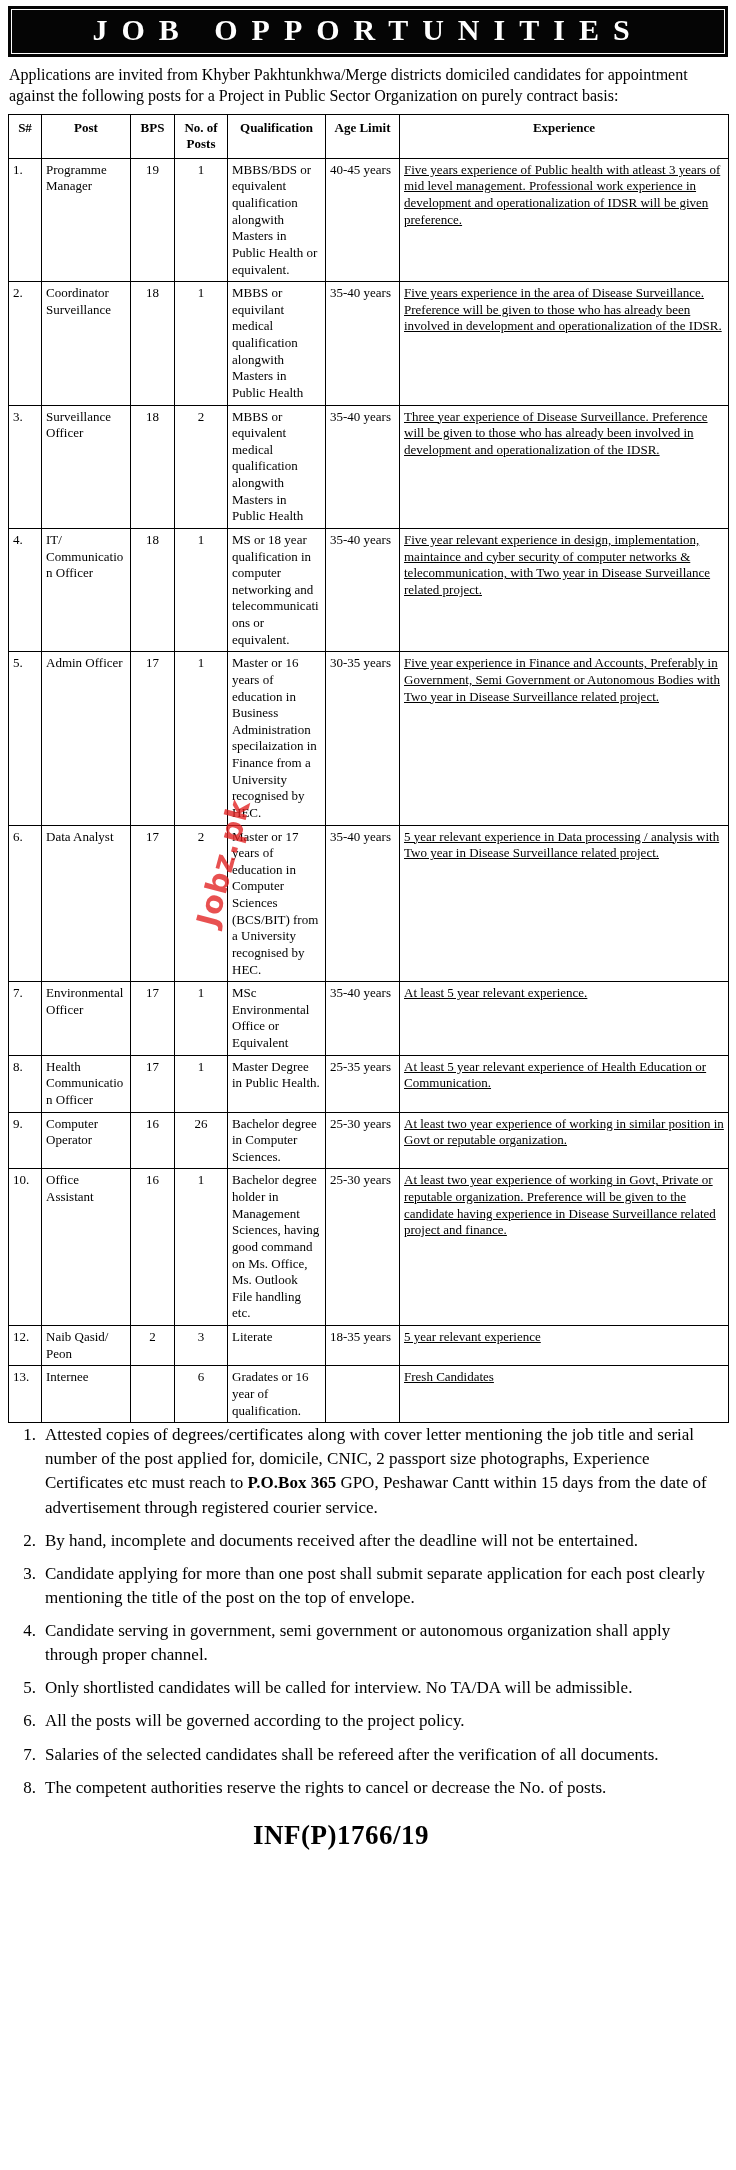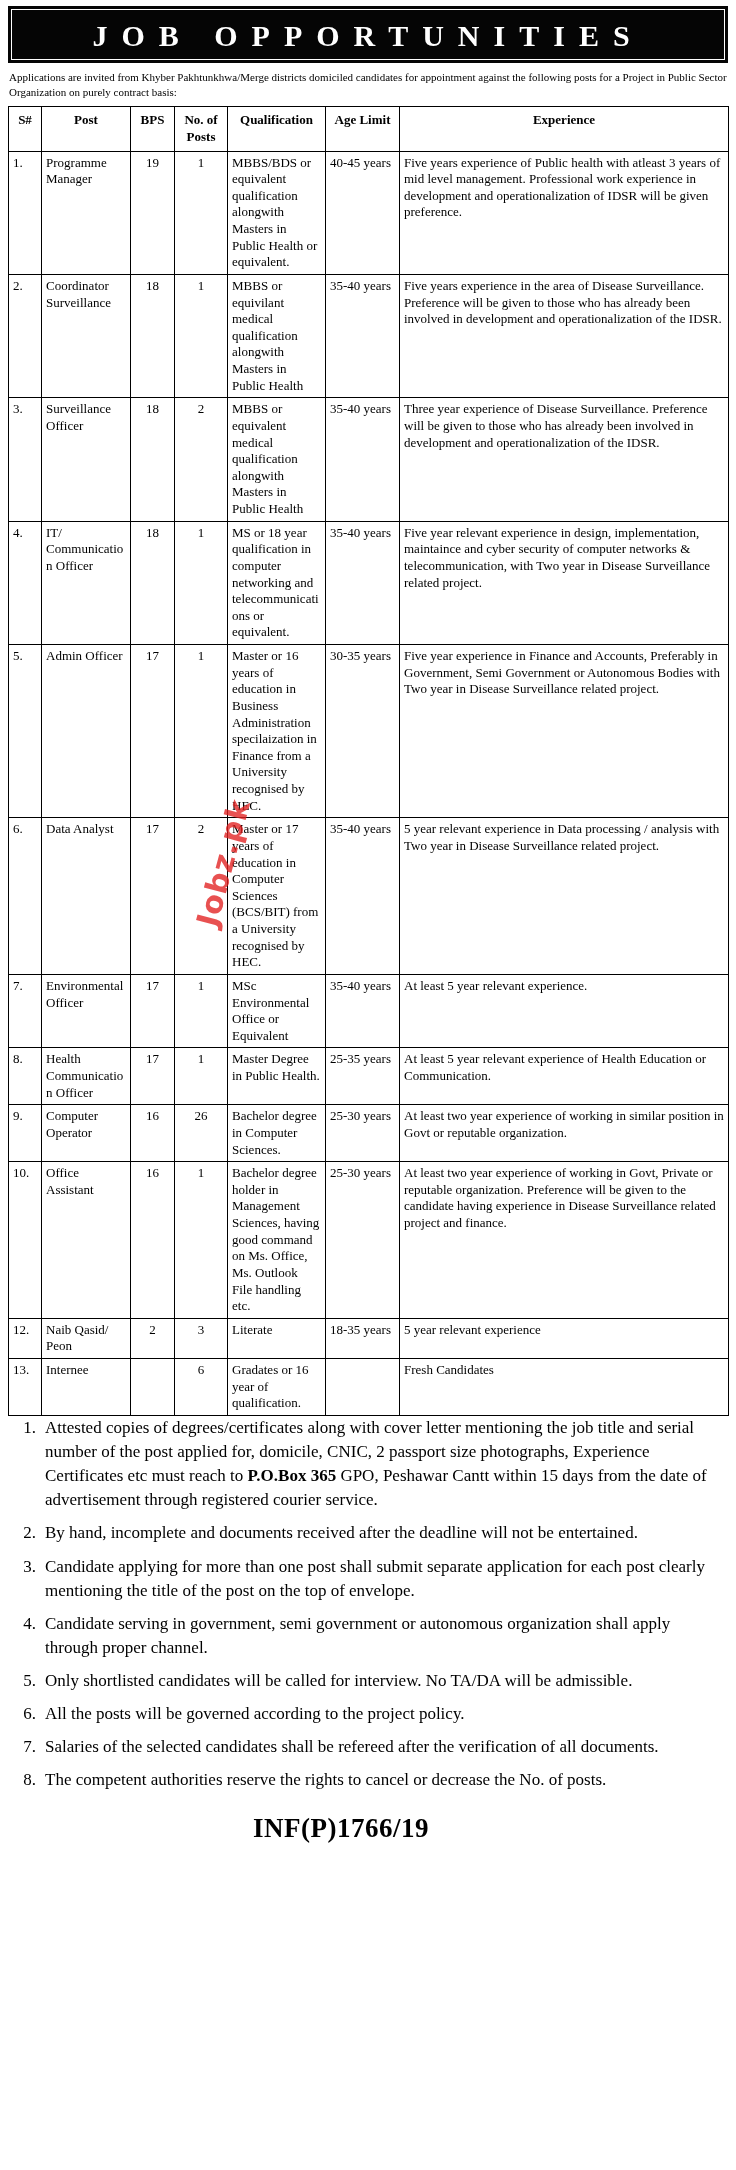--- a/index.html
+++ b/index.html
@@ -17,26 +17,26 @@
     background:#fff;
   }
   .titlebar { background:#050505; padding:3px; }
   .titlebar-inner {
     border:1px solid #fff;
     text-align:center;
     color:#fff;
     font-weight:bold;
     font-size:30px;
     letter-spacing:14px;
-    padding:9px 0 6px 0;
+    padding:3px 0 6px 0;
     white-space:nowrap;
     overflow:hidden;
   }
   .intro {
-    font-size:11px;
+    font-size:16px;
     line-height:1.33;
     margin:7px 1px 7px 1px;
   }
   table.jobs {
     border-collapse:collapse;
     table-layout:fixed;
     width:720px;
   }
   table.jobs th, table.jobs td {
     border:1px solid #000;
@@ -49,21 +49,21 @@
   }
   table.jobs th {
     text-align:center;
     font-weight:bold;
     padding:5px 2px;
   }
   td.c-sn   { padding-left:5px; }
   td.c-bps  { text-align:center; }
   td.c-posts{ text-align:center; }
   td.c-age  { padding:3px 2px 3px 3px;margin-left:18px; }
-  td.c-experience { padding-right:148px; }
+  td.c-experience { padding-right:148px;text-decoration:underline; }
   .terms-heading {
     font-size:18px;
     font-weight:bold;
     text-decoration:underline;
     margin:16px 0 10px 2px;
   }
   .term-item {
     display:flex;
     font-size:17px;
     line-height:1.42;

